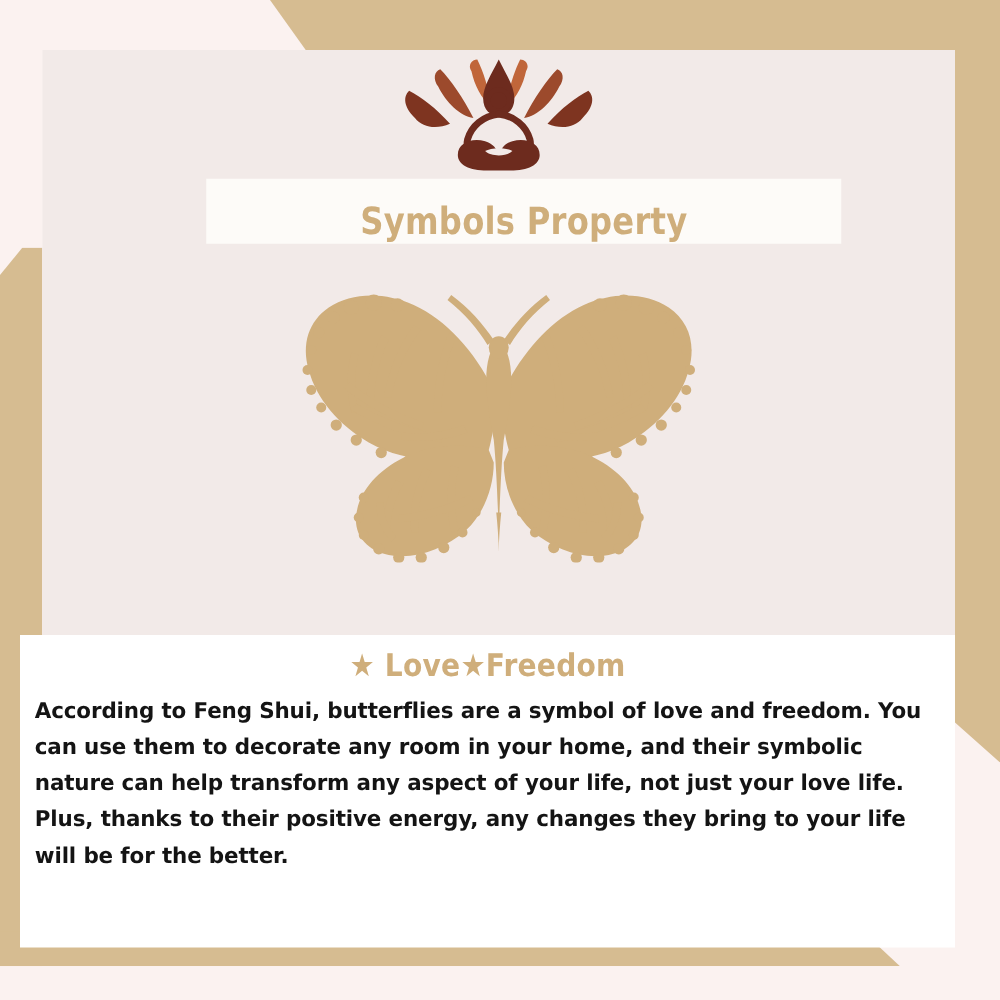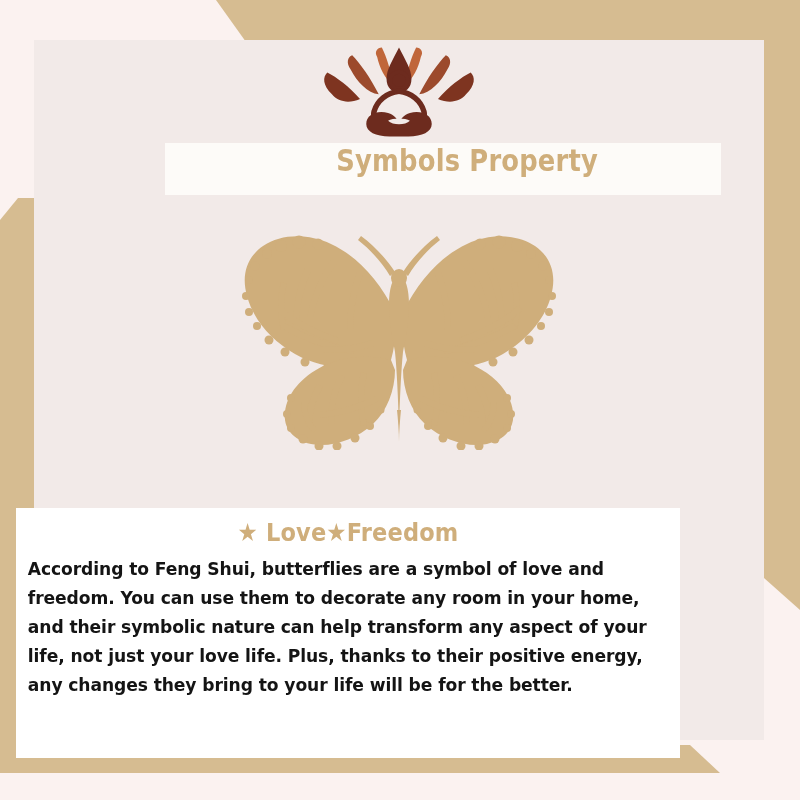--- a/index.html
+++ b/index.html
@@ -83,23 +83,22 @@
     font-weight: 400;
   }
 
   
   .title-banner {
     position: absolute;
     left: 131px; top: 103px;
     width: 508px; height: 52px;
     background: #fdfbf8;
     display: flex;
-    align-items: flex-start;
+    align-items: flex-end;
     justify-content: center;
-    padding-left: 48px;
   }
   .title-text {
     font-family: "DejaVu Sans", sans-serif;
     font-size: 30px;
     font-weight: bold;
     color: #cfae7b;
     letter-spacing: 0.2px;
     transform: scaleX(0.86);
     transform-origin: center;
     white-space: nowrap;
@@ -136,21 +135,21 @@
     color: #ffffff;
     transform: scaleX(0.9);
     transform-origin: left center;
     white-space: nowrap;
   }
 
   
   .content-card {
     position: absolute;
     left: 16px; top: 508px;
-    width: 664px; height: 250px;
+    width: 748px; height: 250px;
     background: #ffffff;
   }
   .subheading {
     margin: 0;
     padding-top: 10px;
     text-align: center;
     font-family: "DejaVu Sans", sans-serif;
     font-size: 25px;
     font-weight: bold;
     color: #cfae7b;

